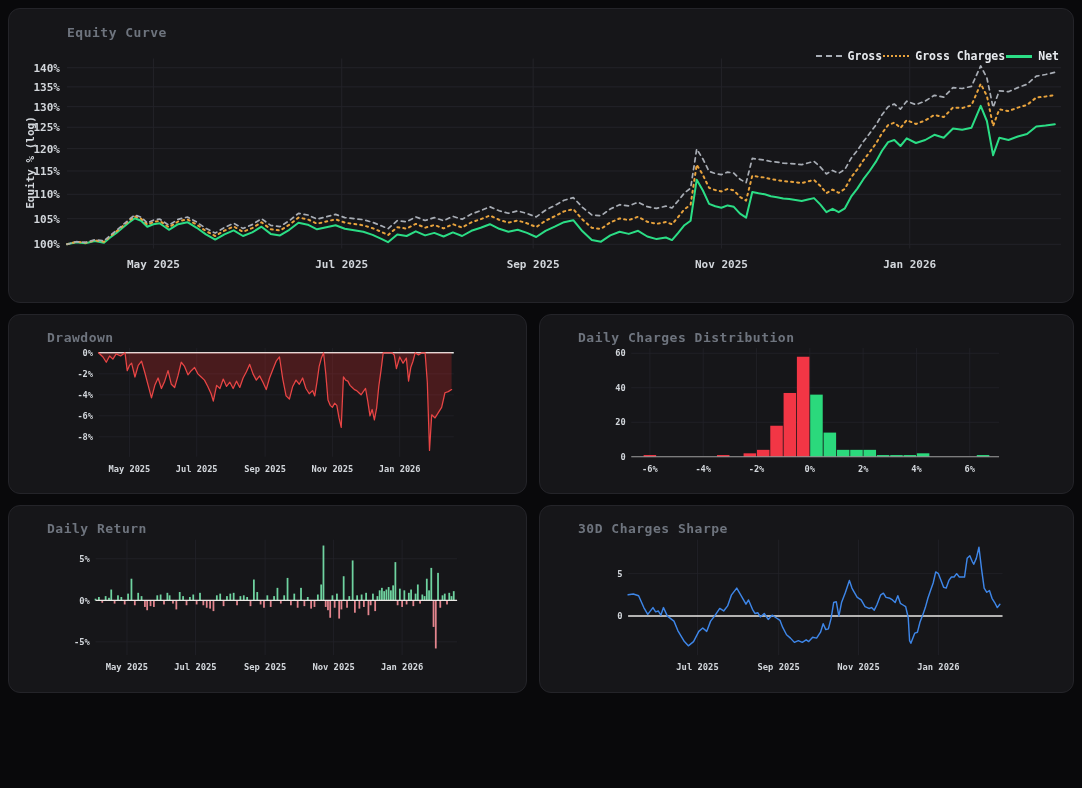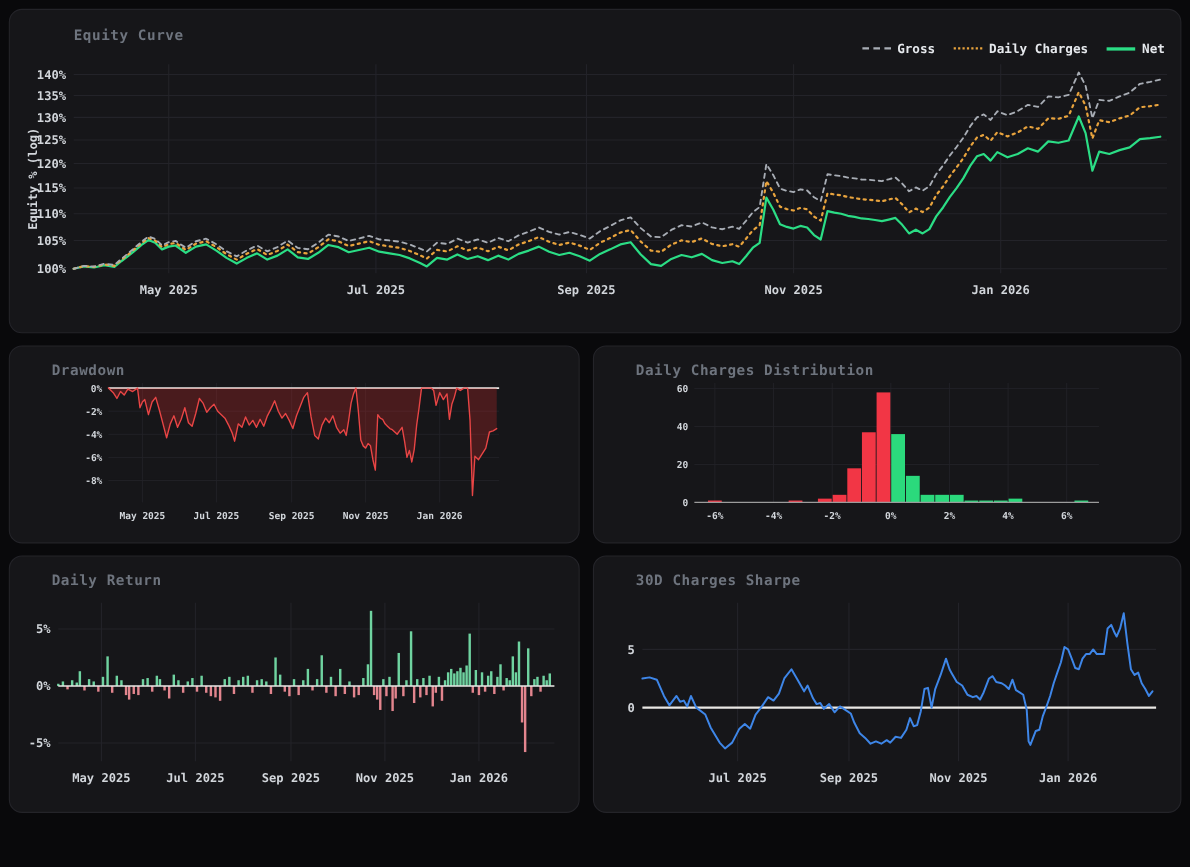--- a/index.html
+++ b/index.html
@@ -3,27 +3,27 @@
 <meta charset="utf-8">
 <style>
   * { box-sizing: border-box; margin: 0; padding: 0; }
   html, body { width: 1082px; height: 788px; overflow: hidden; }
   body { background: #09090b; font-family: "DejaVu Sans Mono", "Liberation Mono", monospace; }
   .page { padding: 8px; display: flex; flex-direction: column; gap: 11px; height: 100%; }
   .row { display: grid; grid-template-columns: 519px 535px; gap: 12px; }
   .panel { position: relative; background: #161619; border: 1px solid #242429; border-radius: 12px; overflow: hidden; }
   .panel-top { height: 295px; width: 1066px; }
   .row1 .panel { height: 180px; }
-  .row2 .panel { height: 234px; }
+  .row2 .panel { height: 188px; }
   .panel-title { position: absolute; top: 15px; left: 38px; font-size: 13px; font-weight: 700; color: #6e747e; letter-spacing: 0.5px; z-index: 3; }
   .panel-top .panel-title { left: 58px; top: 16px; }
   .chart-svg { position: absolute; inset: 0; width: 100%; height: 100%; display: block; }
   .tick { font: 700 11px "DejaVu Sans Mono", monospace; fill: #d2d6db; }
   .y-axis-label { position: absolute; left: -34px; top: 50%; width: 110px; text-align: center; transform: rotate(-90deg); font-size: 11px; font-weight: 700; color: #d2d6db; z-index: 3; }
-  .legend { position: absolute; top: 28px; right: 14px; display: flex; align-items: center; gap: 17px; z-index: 4; }
+  .legend { position: absolute; top: 40px; right: 14px; display: flex; align-items: center; gap: 1px; z-index: 4; }
   .legend-item { display: flex; align-items: center; gap: 6px; }
   .legend-label { font-size: 11.5px; font-weight: 700; color: #e6e9ed; }
   .swatch { width: 26px; height: 0; display: inline-block; }
   .swatch-gross { border-top: 2px dashed #a8adb5; }
   .swatch-post { border-top: 2px dotted #e8a33d; }
   .swatch-net { border-top: 3px solid #2bdd85; }
 </style>
 </head>
 <body>
 
@@ -32,21 +32,21 @@
   <div class="panel panel-top">
     <div class="panel-title">Equity Curve</div>
     <div class="y-axis-label">Equity % (log)</div>
     <div class="legend">
       <span class="legend-item">
         <span class="swatch swatch-gross"></span>
         <span class="legend-label">Gross</span>
       </span>
       <span class="legend-item">
         <span class="swatch swatch-post"></span>
-        <span class="legend-label">Daily Charges</span>
+        <span class="legend-label">Gross Charges</span>
       </span>
       <span class="legend-item">
         <span class="swatch swatch-net"></span>
         <span class="legend-label">Net</span>
       </span>
     </div>
     <svg class="chart-svg" viewBox="0 0 1064 286">
         <line x1="144.43478260869566" x2="144.43478260869566" y1="46" y2="236" stroke="#232329" stroke-width="1"></line>
         <line x1="332.7391304347826" x2="332.7391304347826" y1="46" y2="236" stroke="#232329" stroke-width="1"></line>
         <line x1="524.1304347826087" x2="524.1304347826087" y1="46" y2="236" stroke="#232329" stroke-width="1"></line>

